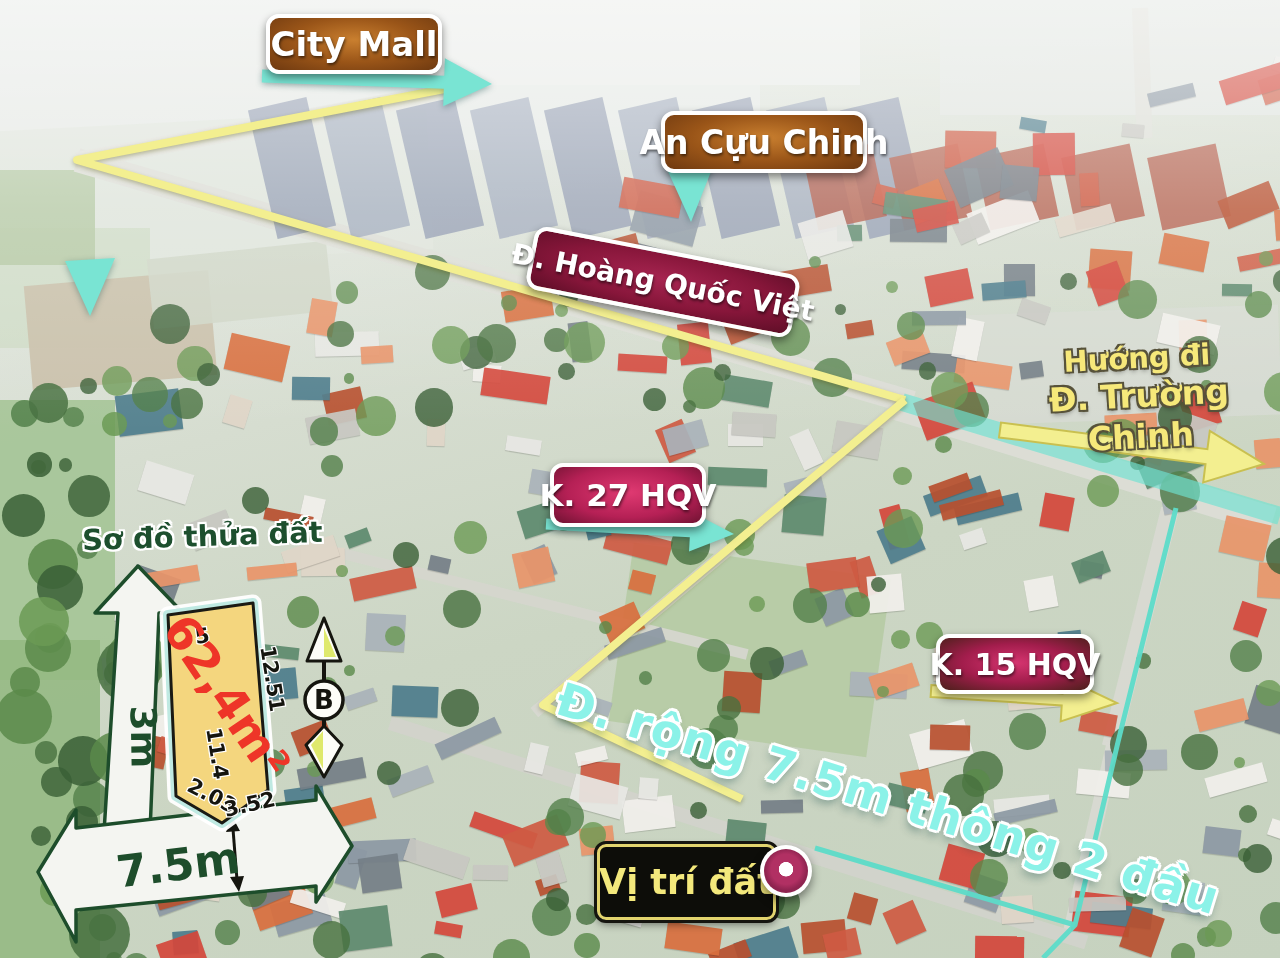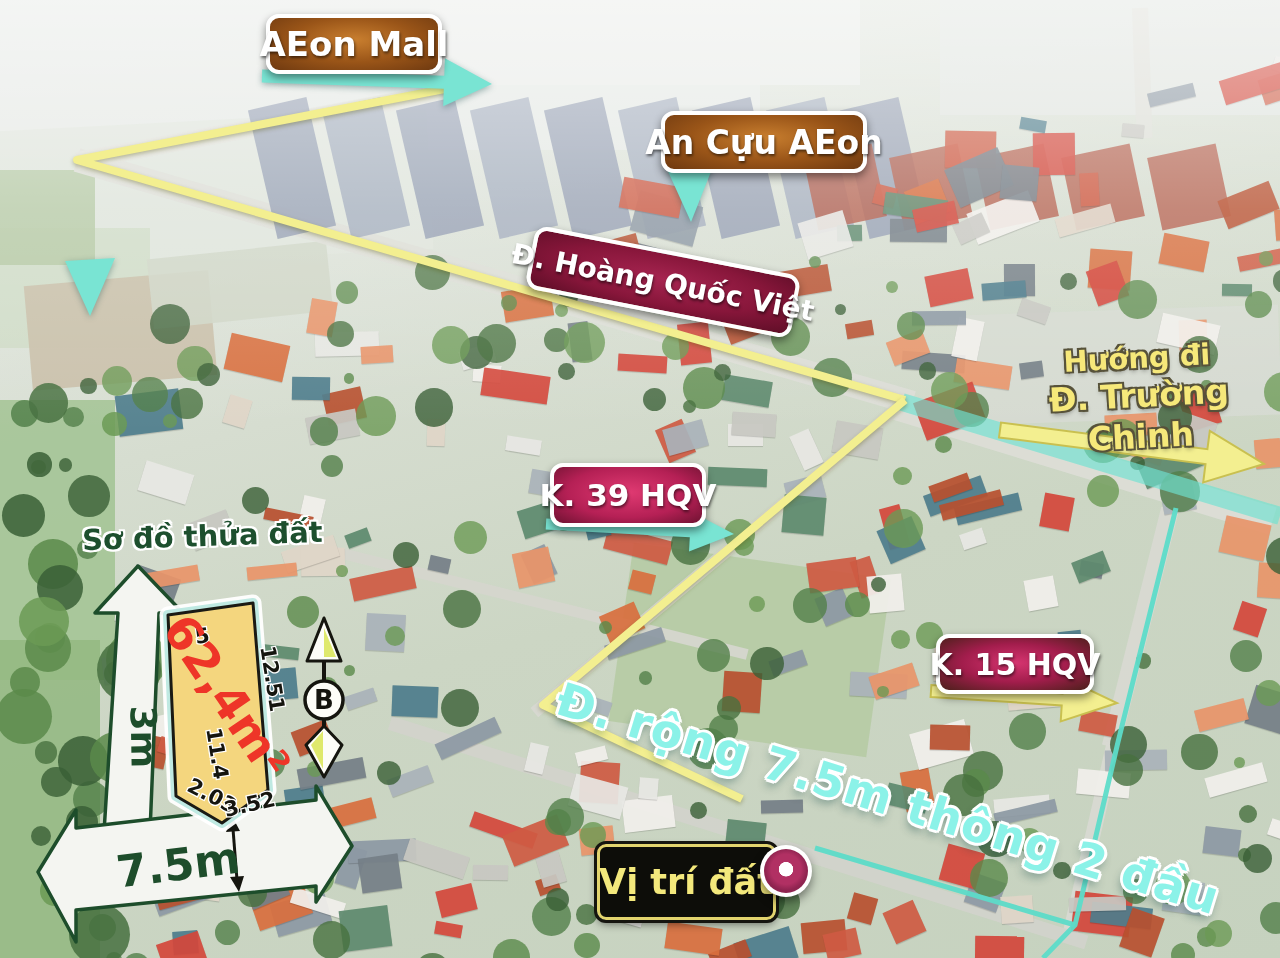--- a/index.html
+++ b/index.html
@@ -529,30 +529,30 @@
         <polygon points="324,628 324,657 336,657" fill="#dfe96c" stroke="none"></polygon>
         <polygon points="324,726 342,745 324,777 306,745" fill="#fdfdf8" stroke="#15150f" stroke-width="3" stroke-linejoin="round"></polygon>
         <polygon points="323,731 311,745 323,769" fill="#dfe96c" stroke="none"></polygon>
         <circle cx="324" cy="700" r="19" fill="#fdfdf8" stroke="#15150f" stroke-width="3.5"></circle>
         <text x="324" y="709" text-anchor="middle" font-size="26" fill="#15150f">B</text>
       </g>
     </g>
   </svg>
 
   <div class="lbl badge-brown" id="lbl-aeon">
-    <span>AEon Mall</span>
+    <span>City Mall</span>
   </div>
   <div class="lbl badge-brown" id="lbl-ancuu">
-    <span>An Cựu AEon</span>
+    <span>An Cựu Chinh</span>
   </div>
   <div class="lbl badge-maroon" id="lbl-hqv">
     <span>Đ. Hoàng Quốc Việt</span>
   </div>
   <div class="lbl badge-magenta" id="lbl-k27">
-    <span>K. 39 HQV</span>
+    <span>K. 27 HQV</span>
   </div>
   <div class="lbl badge-magenta-dark" id="lbl-k15">
     <span>K. 15 HQV</span>
   </div>
   <div id="txt-truongchinh">
     <div class="l1">Hướng đi</div>
     <div class="l2">Đ. Trường Chinh</div>
   </div>
   <div id="txt-sodo">Sơ đồ thửa đất</div>
   <div id="txt-road75">Đ. rộng 7.5m thông 2 đầu</div>

